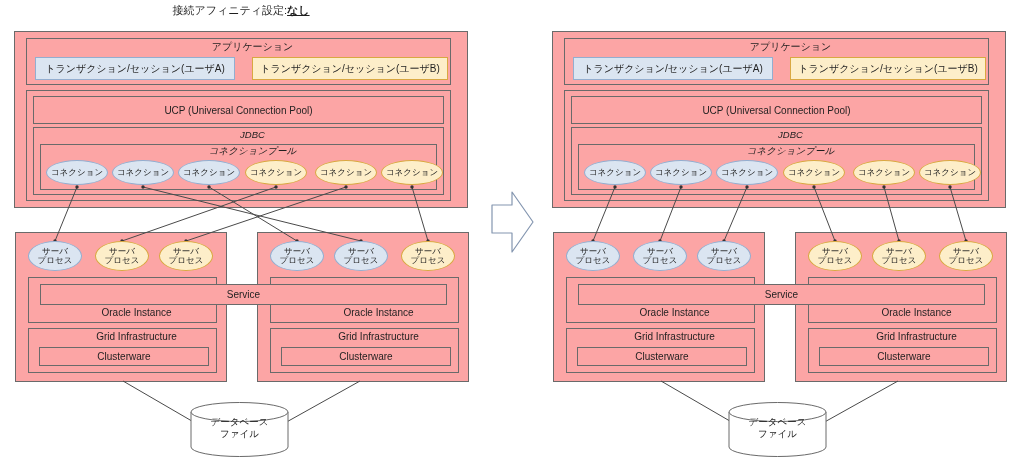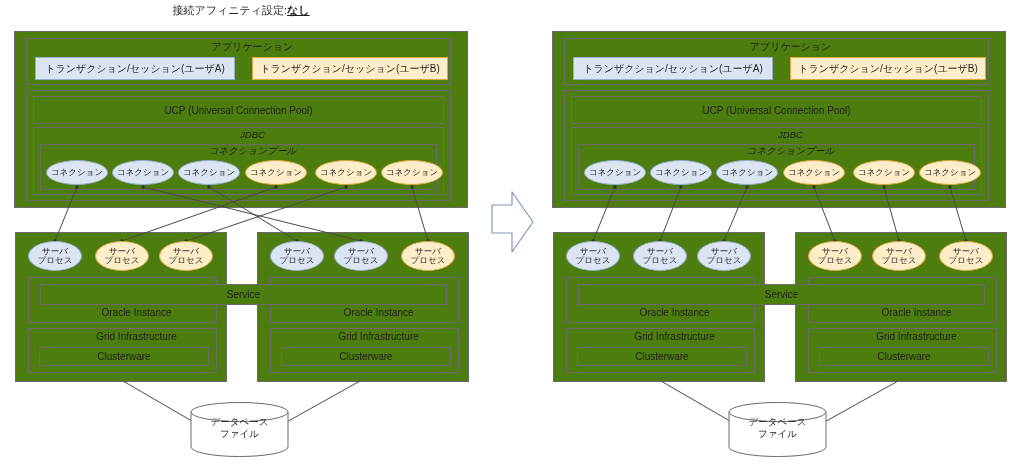--- a/index.html
+++ b/index.html
@@ -3,21 +3,21 @@
 <meta charset="utf-8">
 <style>
   html,body{margin:0;padding:0;background:#fff;}
   .page{position:relative;width:1024px;height:471px;background:#fff;overflow:hidden;
         font-family:"Liberation Sans","DejaVu Sans",sans-serif;color:#1f1f1f;padding-left:40px;}
   .diagram{position:absolute;top:0;width:486px;height:471px;}
   .diagram.left{left:0;}
   .diagram.right{left:538px;}
   .title{position:absolute;left:14px;top:3px;width:454px;text-align:center;font-size:11px;white-space:nowrap;}
   .title .setting{font-weight:bold;text-decoration:underline;}
-  .box{position:absolute;background:#4d7c0f;border:1px solid #6a6a6a;box-sizing:border-box;}
+  .box{position:absolute;background:#fca5a5;border:1px solid #6a6a6a;box-sizing:border-box;}
   .cbox{display:flex;align-items:center;justify-content:center;}
   .lbl{position:absolute;text-align:center;white-space:nowrap;font-size:10px;margin-left:14px;}
   .ell{position:absolute;border-radius:50%;box-sizing:border-box;display:flex;flex-direction:column;
        align-items:center;justify-content:center;text-align:left;line-height:9.5px;}
   .conn{width:62px;height:25px;top:160px;font-size:8.5px;}
   .sproc{width:54px;height:30px;top:241px;font-size:8.5px;}
   [data-color="blue"]{background:#dbe5f1;border:1px solid #93aed0;}
   [data-color="yellow"]{background:#fdeec9;border:1px solid #d9a841;}
   .overlay{position:absolute;left:0;top:0;pointer-events:none;}
   .f10{font-size:10px;}

